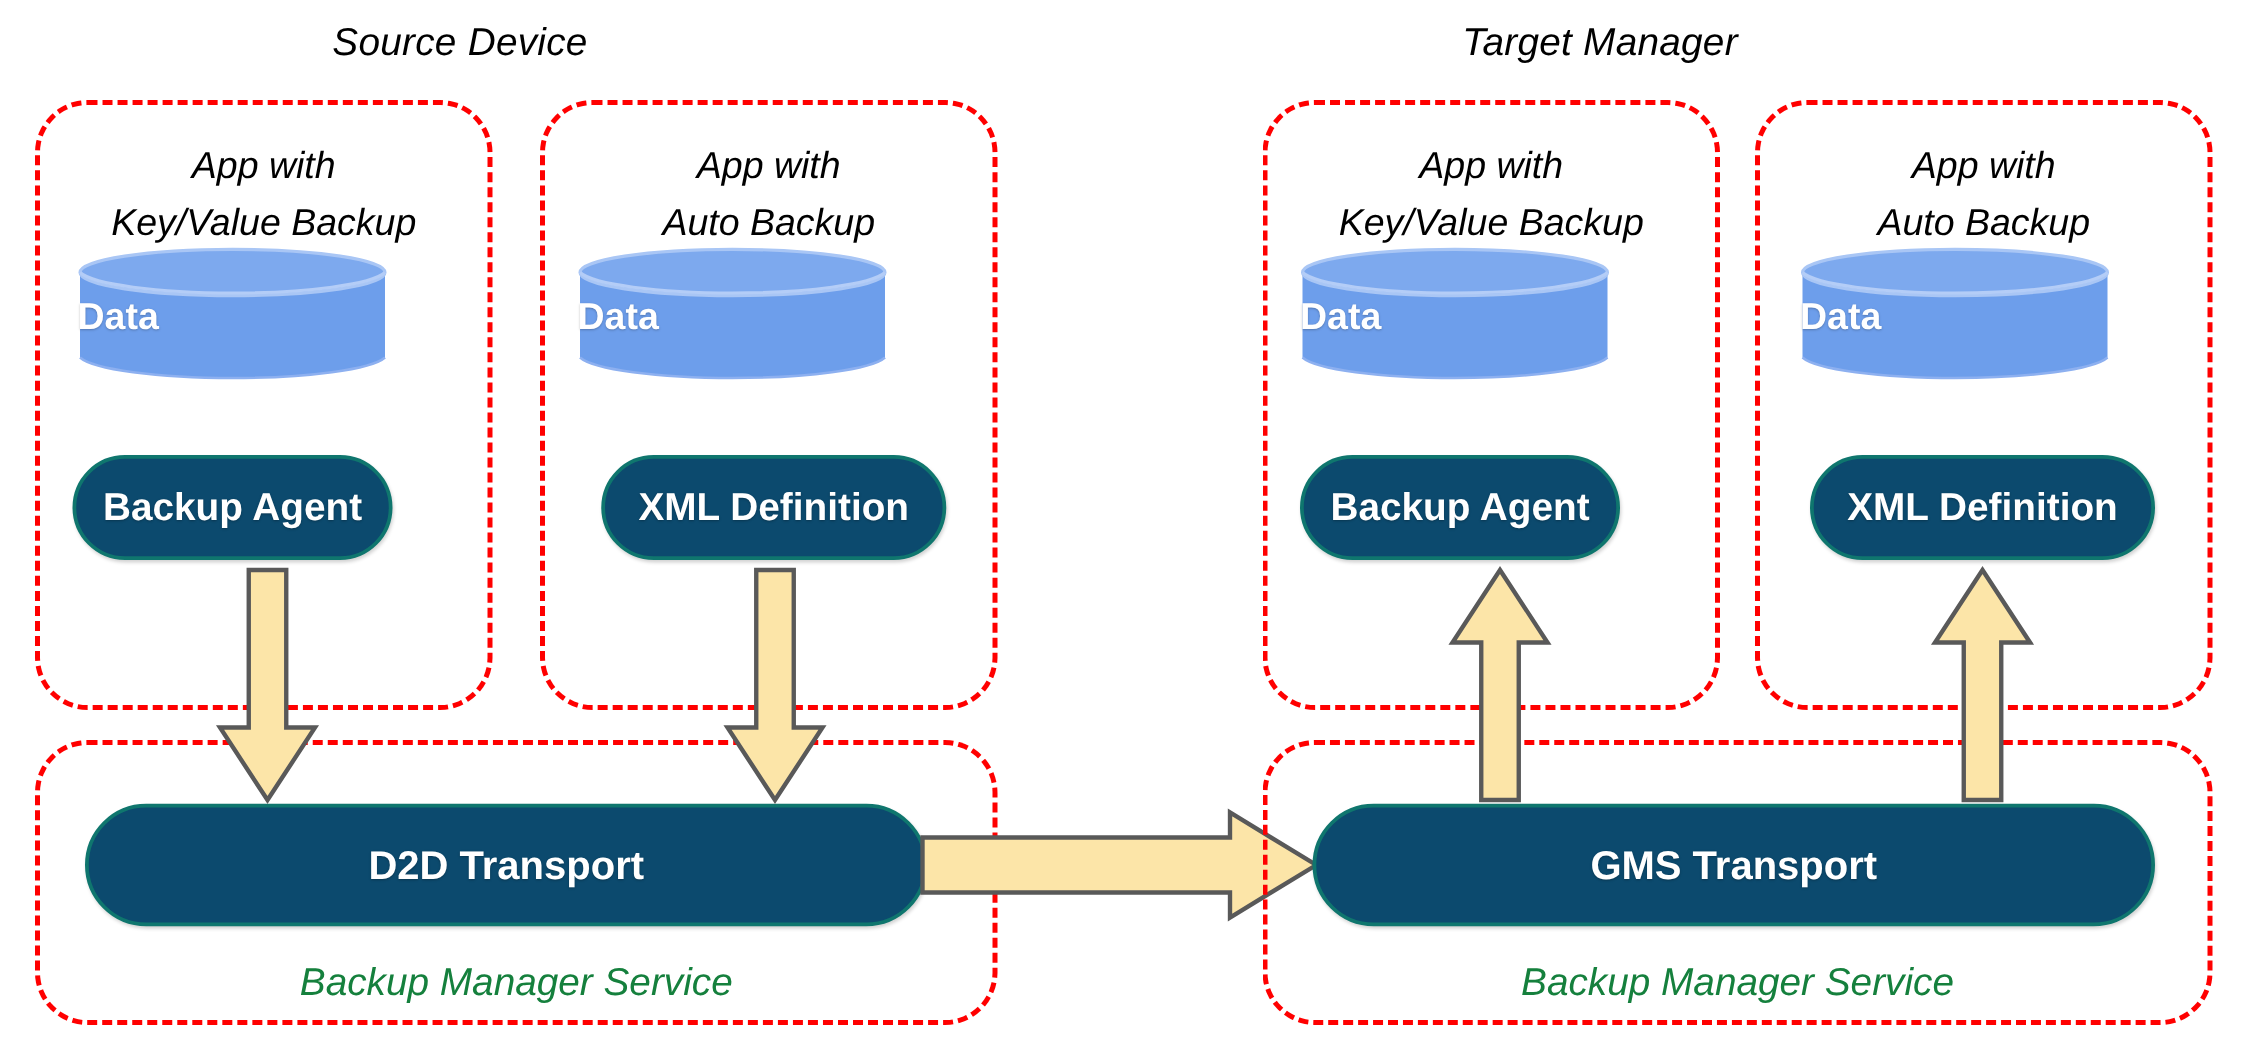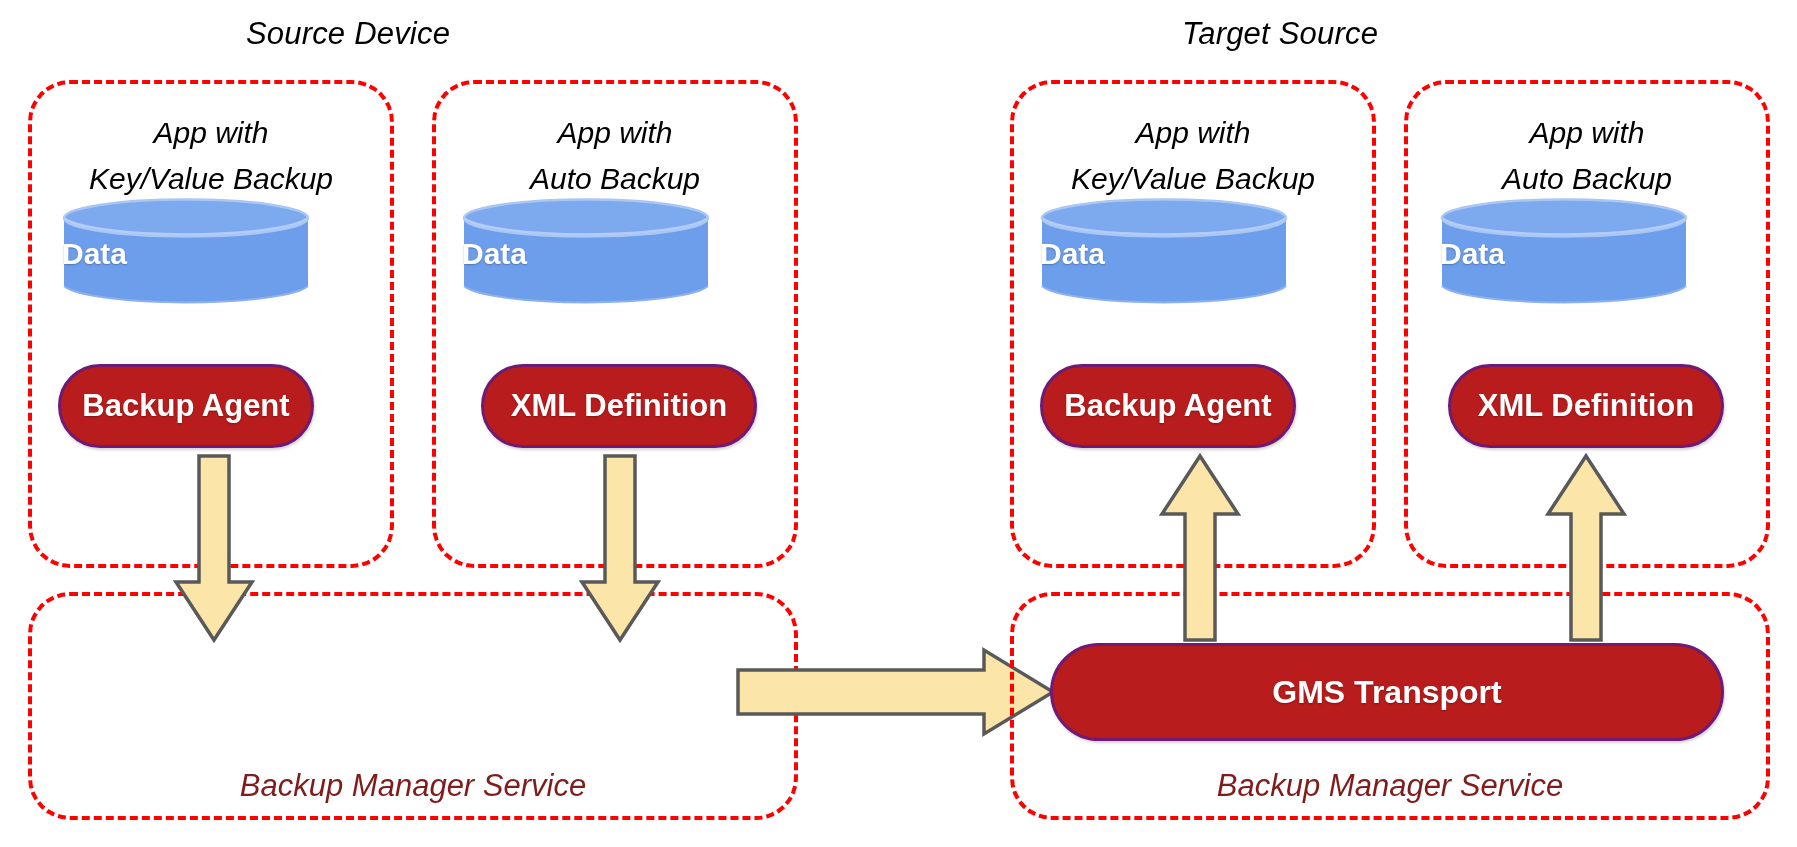--- a/index.html
+++ b/index.html
@@ -52,53 +52,53 @@
     color:#ffffff;
     font-size:30px;
     font-weight:bold;
     text-shadow:0 1px 2px rgba(0,0,0,.25);
     pointer-events:none;
   }
 
   
   .pill{
     position:absolute;
-    background:#b91c1c;
-    border:3px solid #701a75;
+    background:#0c4a6e;
+    border:3px solid #0f766e;
     border-radius:46px;
     box-sizing:border-box;
     display:flex;align-items:center;justify-content:center;
     color:#ffffff;
     font-size:31px;
     font-weight:bold;
     text-shadow:0 1px 2px rgba(0,0,0,.28);
     box-shadow:1px 2px 3px rgba(0,0,0,.18);
   }
   .pill.wide{border-radius:50px;font-size:32px;}
 
   
   .svc-caption{
     position:absolute;
     font-style:italic;
     font-size:31px;
-    color:#7f1d1d;
+    color:#15803d;
     text-align:center;
     white-space:nowrap;
   }
 
   
   .arrow{position:absolute;}
   .arrow svg{display:block;overflow:visible;}
 </style>
 </head>
 <body>
 
 <div class="stage">
 
-  <div class="device-title" style="left:218px;top:16px;width:260px;">Source Device</div>
+  <div class="device-title" style="left:238px;top:16px;width:260px;">Source Device</div>
 
   <div class="dashed-box" style="left:28px;top:80px;width:366px;height:488px;"></div>
   <div class="app-caption" style="left:28px;top:110px;width:366px;">App with
 Key/Value Backup</div>
 
   <div class="cyl" style="left:62px;top:198px;width:248px;height:108px;">
     <svg width="248" height="108" viewBox="0 0 248 108">
       <path d="M2,20 L2,88 A124,20 0 0 0 246,88 L246,20 Z" fill="#6d9eeb"></path>
       <ellipse cx="124" cy="20" rx="122" ry="18.5" fill="#7da9ee" stroke="#a9c6f5" stroke-width="2.5"></ellipse>
       <path d="M2,20 A124,20 0 0 0 246,20" fill="none" stroke="#b4cdf7" stroke-width="2.5"></path>
@@ -120,20 +120,21 @@
       <path d="M2,20 A124,20 0 0 0 246,20" fill="none" stroke="#b4cdf7" stroke-width="2.5"></path>
       <path d="M2,88 A124,20 0 0 0 246,88" fill="none" stroke="#8db0f0" stroke-width="2"></path>
     </svg>
     <div class="cyl-label">Data</div>
   </div>
 
   <div class="pill" style="left:481px;top:364px;width:276px;height:84px;">XML Definition</div>
 
   <div class="dashed-box" style="left:28px;top:592px;width:770px;height:228px;"></div>
 
+  <div class="pill wide" style="left:68px;top:643px;width:674px;height:98px;">D2D Transport</div>
 
   <div class="svc-caption" style="left:28px;top:768px;width:770px;">Backup Manager Service</div>
 
   <div class="arrow" style="left:172px;top:454px;width:84px;height:190px;">
     <svg width="84" height="190" viewBox="0 0 84 190">
       <path d="M27,2 L57,2 L57,128 L80,128 L42,186 L4,128 L27,128 Z" fill="#fce5a8" stroke="#595959" stroke-width="3.5" stroke-linejoin="miter"></path>
     </svg>
   </div>
 
   <div class="arrow" style="left:578px;top:454px;width:84px;height:190px;">
@@ -141,21 +142,21 @@
       <path d="M27,2 L57,2 L57,128 L80,128 L42,186 L4,128 L27,128 Z" fill="#fce5a8" stroke="#595959" stroke-width="3.5" stroke-linejoin="miter"></path>
     </svg>
   </div>
 
   <div class="arrow" style="left:736px;top:648px;width:320px;height:88px;">
     <svg width="320" height="88" viewBox="0 0 320 88">
       <path d="M2,22 L248,22 L248,2 L317,44 L248,86 L248,66 L2,66 Z" fill="#fce5a8" stroke="#595959" stroke-width="3.5" stroke-linejoin="miter"></path>
     </svg>
   </div>
 
-  <div class="device-title" style="left:1150px;top:16px;width:260px;">Target Source</div>
+  <div class="device-title" style="left:1150px;top:16px;width:260px;">Target Manager</div>
 
   <div class="dashed-box" style="left:1010px;top:80px;width:366px;height:488px;"></div>
   <div class="app-caption" style="left:1010px;top:110px;width:366px;">App with
 Key/Value Backup</div>
 
   <div class="cyl" style="left:1040px;top:198px;width:248px;height:108px;">
     <svg width="248" height="108" viewBox="0 0 248 108">
       <path d="M2,20 L2,88 A124,20 0 0 0 246,88 L246,20 Z" fill="#6d9eeb"></path>
       <ellipse cx="124" cy="20" rx="122" ry="18.5" fill="#7da9ee" stroke="#a9c6f5" stroke-width="2.5"></ellipse>
       <path d="M2,20 A124,20 0 0 0 246,20" fill="none" stroke="#b4cdf7" stroke-width="2.5"></path>

